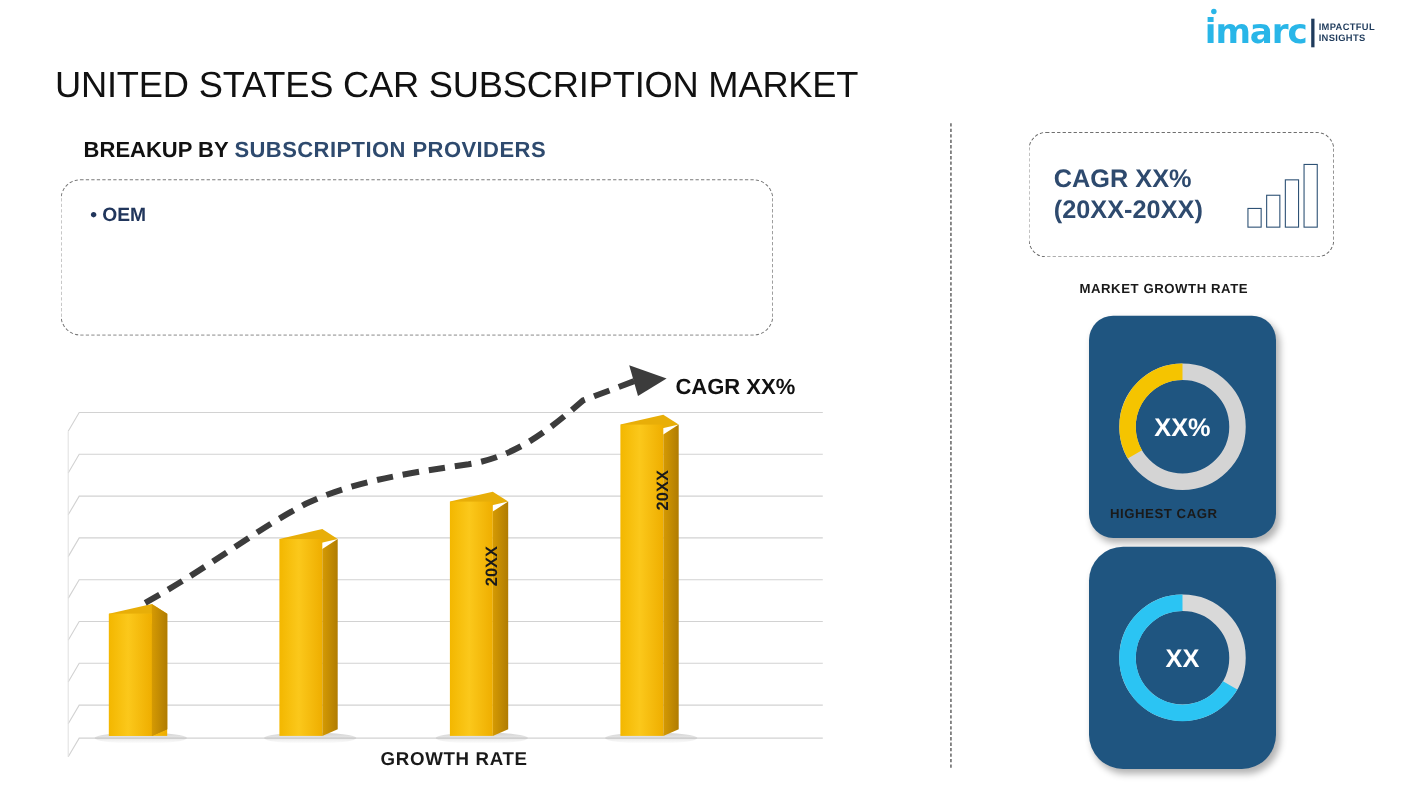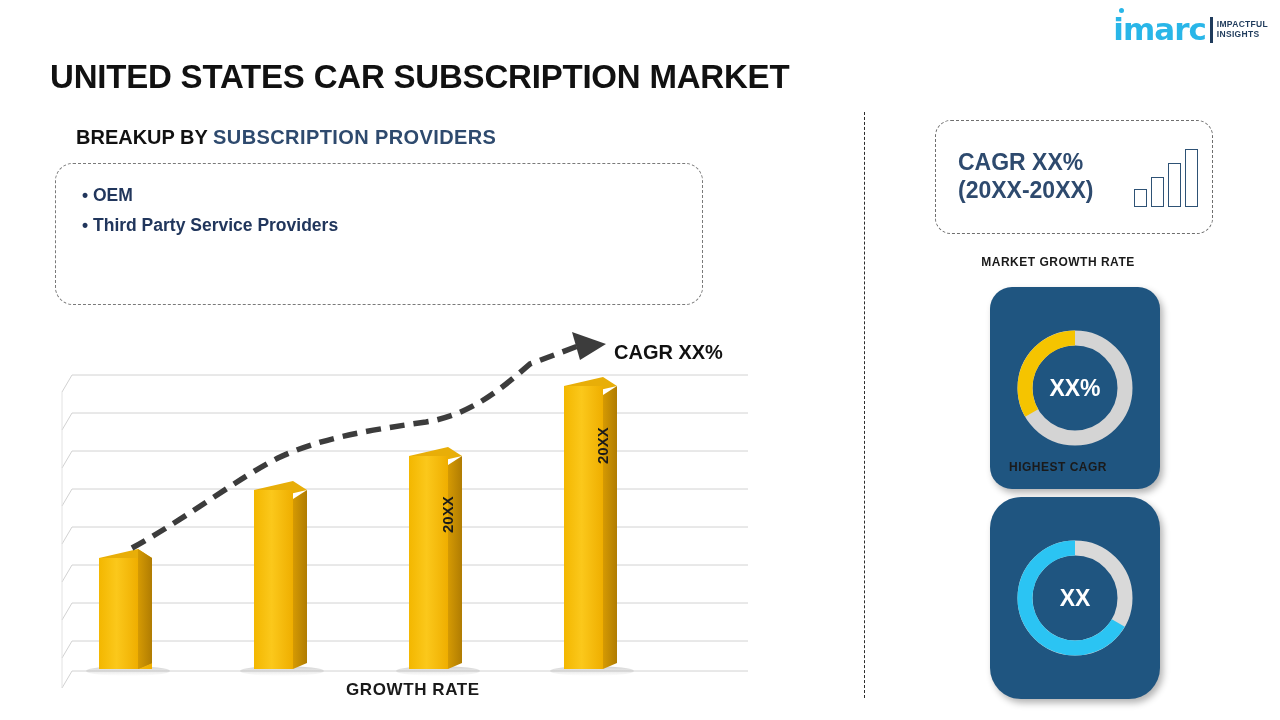--- a/index.html
+++ b/index.html
@@ -4,30 +4,30 @@
 <style>
   * { margin:0; padding:0; box-sizing:border-box; }
   html,body { width:1280px; height:720px; overflow:hidden; }
   body {
     background:#ffffff;
     font-family:"Liberation Sans", sans-serif;
     position:relative;
   }
 
   
-  #logo { position:absolute; top:14px; right:12px; display:flex; align-items:center; gap:4px; }
+  #logo { position:absolute; top:14px; right:30px; display:flex; align-items:center; gap:4px; }
   #logo .wordmark { font-size:31px; font-weight:700; color:#29B6E8; letter-spacing:-1px; line-height:1; font-family:"DejaVu Sans", sans-serif; }
   #logo .divider-bar { width:3px; height:26px; background:#1F3B5C; }
   #logo .tagline { display:flex; flex-direction:column; line-height:1.12; }
   #logo .tagline span { font-size:8.5px; font-weight:700; color:#1F3B5C; letter-spacing:0.3px; }
 
   
   #page-title {
     position:absolute; left:50px; top:58px;
-    font-size:33px; font-weight:700; color:#111111;
+    font-size:33px; font-weight:400; color:#111111;
     letter-spacing:-0.2px; white-space:nowrap;
     font-family:"Liberation Sans", sans-serif;
   }
 
   
   #breakup-heading { position:absolute; left:76px; top:126px; font-size:20px; font-weight:700; white-space:nowrap; }
   #breakup-heading .lead { color:#111111; }
   #breakup-heading .accent { color:#2E4A6E; letter-spacing:0.4px; }
 
   
@@ -110,21 +110,20 @@
 <h1 id="page-title">UNITED STATES CAR SUBSCRIPTION MARKET</h1>
 
 <div id="breakup-heading">
   <span class="lead">BREAKUP BY</span>
   <span class="accent">SUBSCRIPTION  PROVIDERS</span>
 </div>
 
 <div id="segments-box">
   <ul>
     <li>OEM</li>
-    <li>Third Party Service Providers</li>
   </ul>
 </div>
 
 <div id="bar-chart">
   <svg width="690" height="375" viewBox="0 0 690 375">
     <defs>
       <linearGradient id="barFront" x1="0" y1="0" x2="1" y2="0">
         <stop offset="0%" stop-color="#F3B700"></stop>
         <stop offset="45%" stop-color="#FBC81B"></stop>
         <stop offset="100%" stop-color="#EFAE00"></stop>

